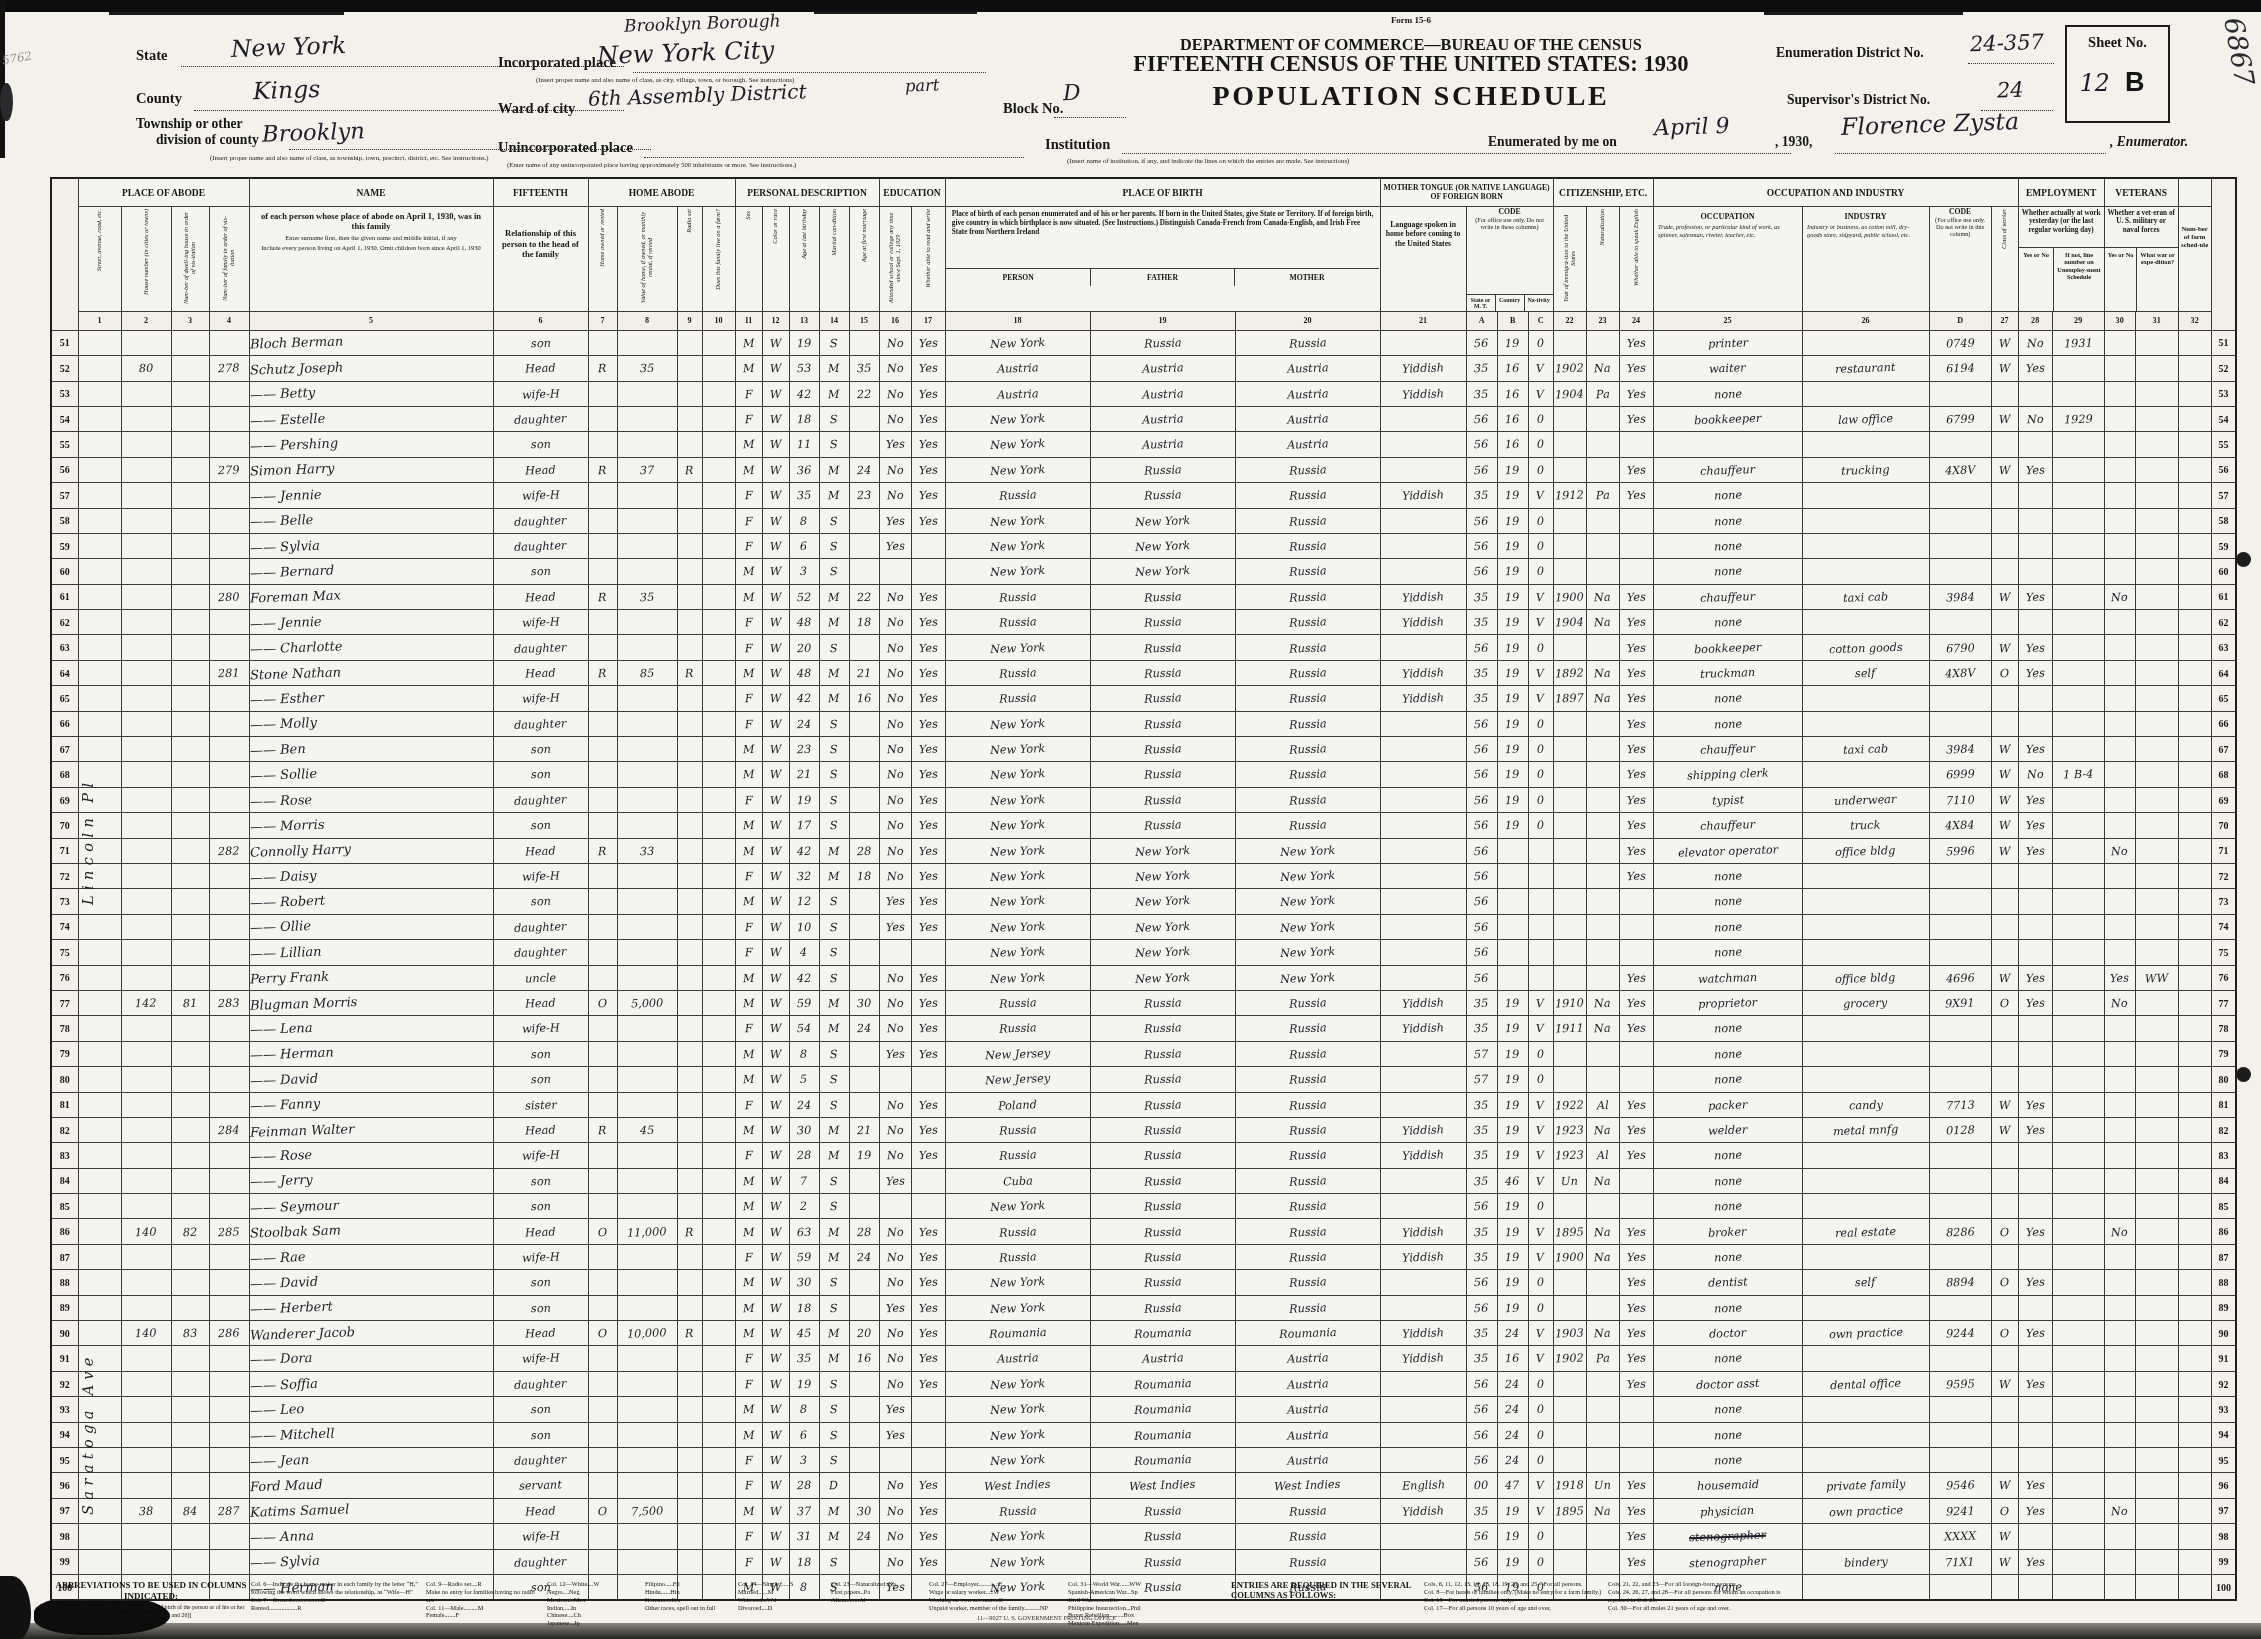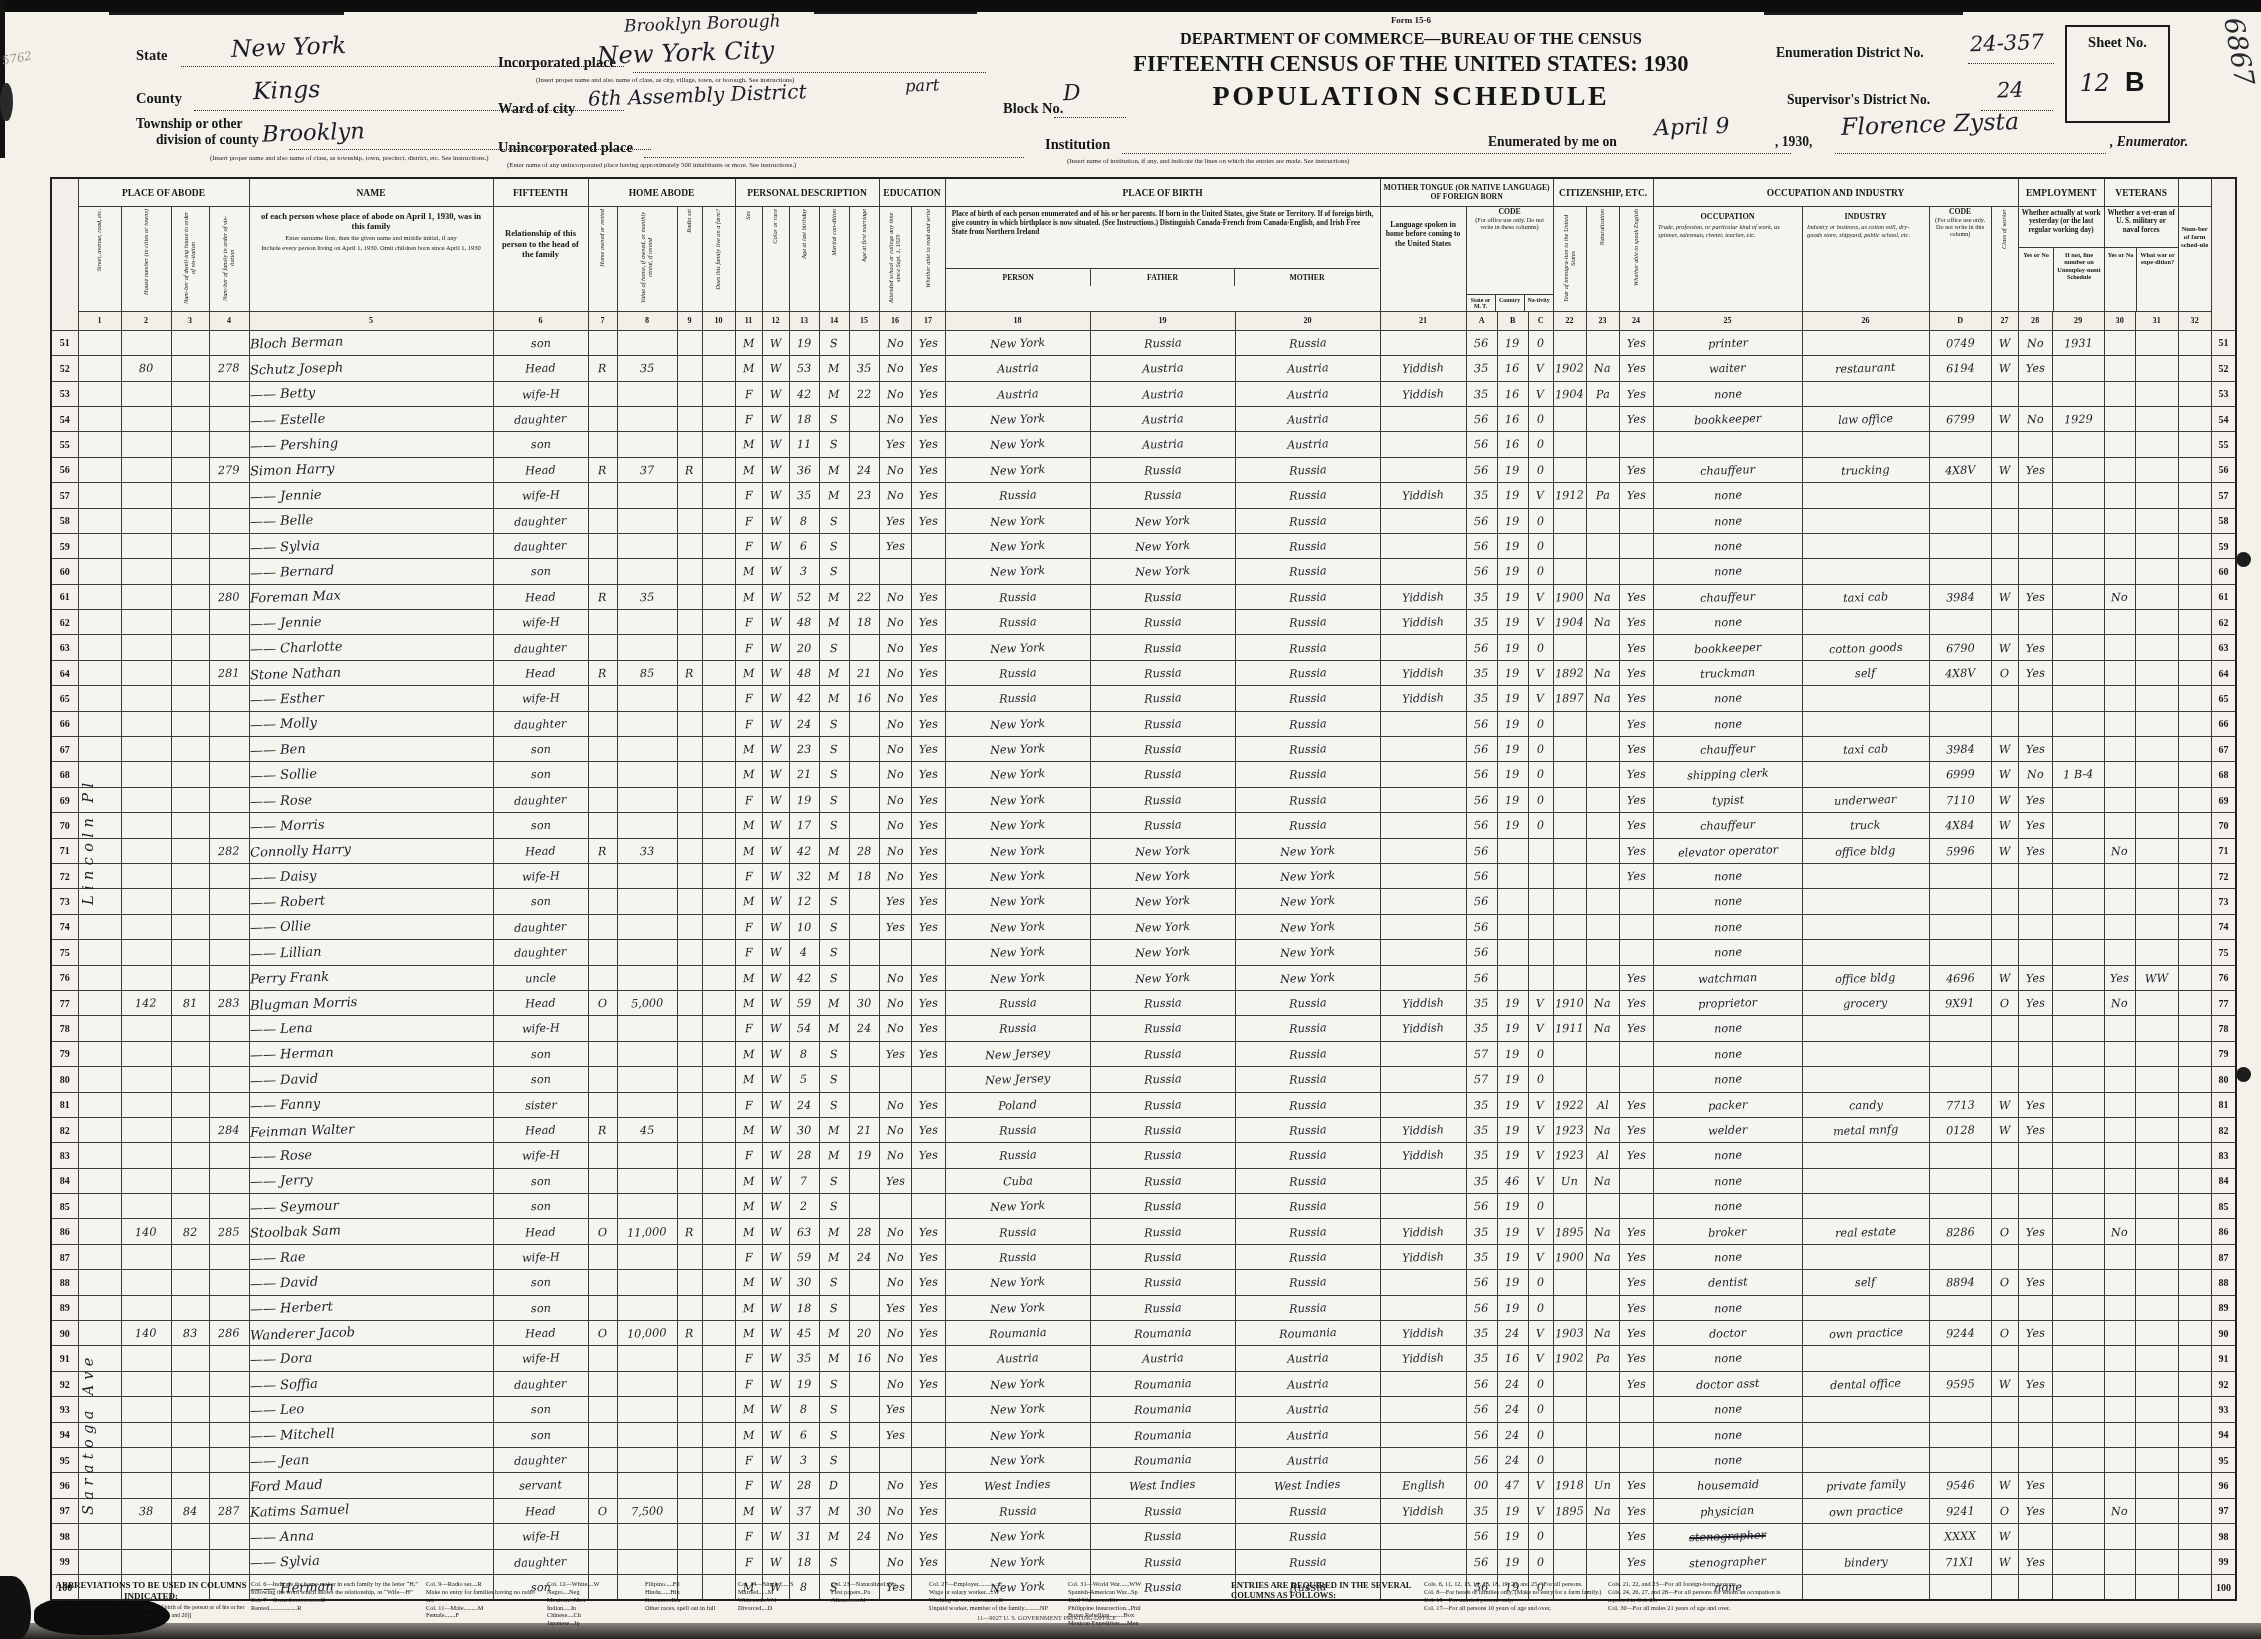--- a/index.html
+++ b/index.html
@@ -103,21 +103,21 @@
   <div class="leftblob"></div>
   <div class="botband"></div>
   <div class="botblob1"></div>
   <div class="botblob2"></div>
   <div class="hole" style="left:2236px;top:552px;"></div>
   <div class="hole" style="left:2236px;top:1067px;"></div>
   <div class="inkoval"></div>
 
   <div>
     <div class="ct" style="left:1411px;top:14.5px;font-size:9px;">Form 15-6</div>
-    <div class="ct" style="left:1411px;top:29px;font-size:16.3px;">DEPARTMENT OF COMMERCE—BUREAU OF THE CENSUS</div>
+    <div class="ct" style="left:1411px;top:35px;font-size:16.3px;">DEPARTMENT OF COMMERCE—BUREAU OF THE CENSUS</div>
     <div class="ct" style="left:1411px;top:51px;font-size:22.6px;">FIFTEENTH CENSUS OF THE UNITED STATES:  1930</div>
     <div class="ct" style="left:1411px;top:80px;font-size:28px;letter-spacing:2.7px;">POPULATION SCHEDULE</div>
 
     <div class="plabel" style="left:136px;top:47px;">State</div>
     <div class="dotl" style="left:181px;top:65px;width:443px;"></div>
     <div class="hwa" style="left:231px;top:33px;font-size:23.5px;">New York</div>
 
     <div class="plabel" style="left:136px;top:90px;">County</div>
     <div class="dotl" style="left:194px;top:109px;width:430px;"></div>
     <div class="hwa" style="left:253px;top:76px;font-size:23.5px;">Kings</div>

